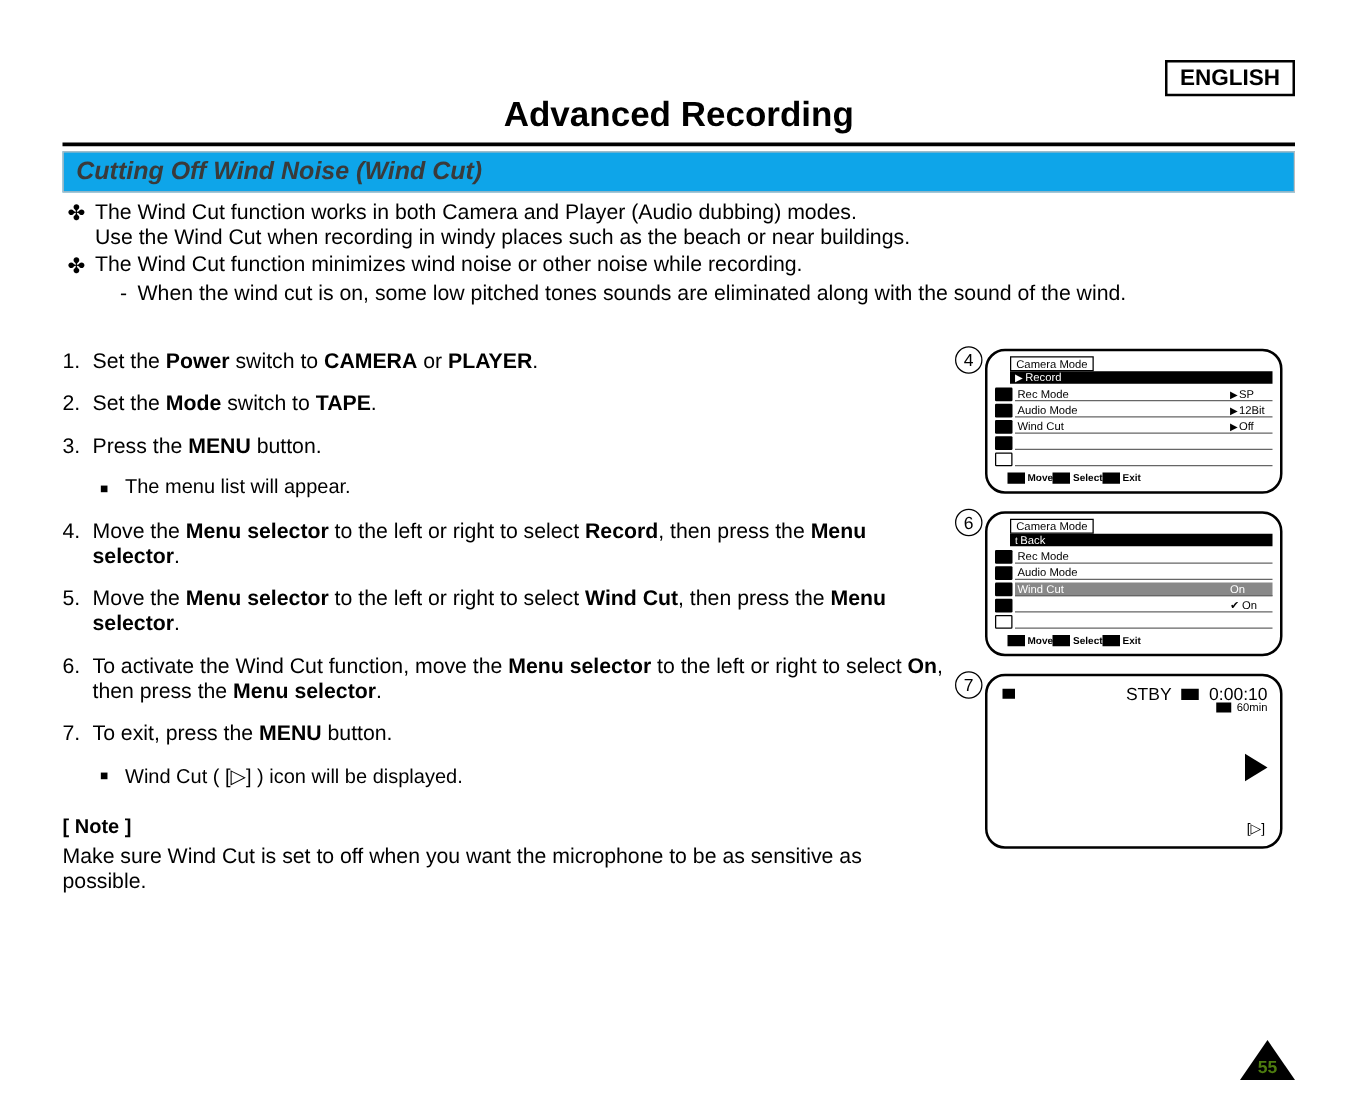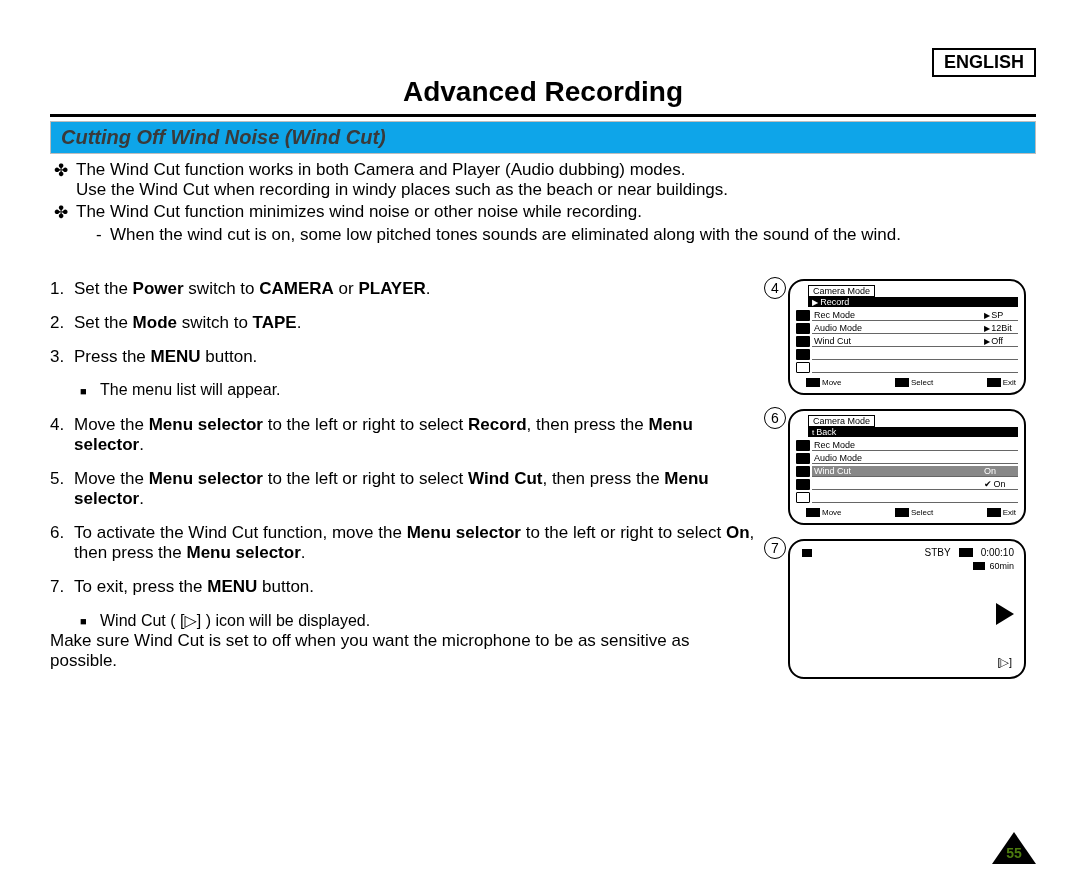--- a/index.html
+++ b/index.html
@@ -39,27 +39,27 @@
   .sel-bar .tri { font-size: 8px; margin-right: 2px; }
   .menu-tbl { margin-left: 0; margin-top: 2px; }
   .menu-row { display: flex; align-items: center; height: 13px; }
   .menu-row .ic { width: 14px; height: 11px; background: #000; margin-right: 2px; border-radius: 1px; }
   .menu-row .ic.blank { background: transparent; border: 1px solid #000; }
   .menu-row .lbl { flex: 1; font-size: 9px; border-bottom: 1px solid #666; padding-left: 2px; }
   .menu-row .val { font-size: 9px; border-bottom: 1px solid #666; min-width: 34px; }
   .menu-row .val .t { font-size: 8px; margin-right: 1px; }
   .menu-row.hl .lbl, .menu-row.hl .val { background: #888; color: #fff; }
   .menu-row .chk { font-size: 9px; margin-right: 2px; }
-  .foot { display: flex; justify-content: space-between; margin-top: 4px; font-size: 8px; padding: 0 2px 2px 10px; }
+  .foot { display: flex; margin-top: 4px; font-size: 8px; padding: 0 2px 2px 10px; font-weight: bold; }
   .foot span { display: flex; align-items: center; gap: 2px; }
   .foot .b { display: inline-block; width: 14px; height: 9px; background: #000; }
 
   
   .scr7 { margin-left: 22px; width: 238px; height: 140px; border: 2px solid #000; border-radius: 16px; position: relative; font-size: 10px; }
-  .scr7 .top { position: absolute; top: 6px; left: 12px; right: 10px; display: flex; justify-content: space-between; align-items: center; font-size: 10px; }
+  .scr7 .top { position: absolute; top: 6px; left: 12px; right: 10px; display: flex; justify-content: space-between; align-items: center; font-size: 14px; }
   .scr7 .sq { width: 10px; height: 8px; background: #000; }
   .scr7 .bx2 { display: inline-block; width: 14px; height: 9px; background: #000; }
   .scr7 .line2 { position: absolute; top: 20px; right: 10px; font-size: 9px; display: flex; align-items: center; gap: 4px; }
   .scr7 .line2 .cass { width: 12px; height: 8px; background: #000; }
   .scr7 .playtri { position: absolute; right: 10px; top: 62px; width: 0; height: 0; border-left: 18px solid #000; border-top: 11px solid transparent; border-bottom: 11px solid transparent; }
   .scr7 .wc { position: absolute; right: 12px; bottom: 8px; font-size: 11px; }
 
   .page-badge { position: absolute; right: 44px; bottom: 16px; width: 44px; height: 36px; }
   .page-badge .tri { width: 0; height: 0; border-left: 22px solid transparent; border-right: 22px solid transparent; border-bottom: 32px solid #000; position: absolute; bottom: 0; left: 0; }
   .page-badge .num { position: absolute; bottom: 3px; left: 0; width: 44px; text-align: center; color: #4d7c0f; font-weight: bold; font-size: 14px; }
@@ -137,20 +137,21 @@
         <div class="step">
           <div class="num">7.</div>
           <div class="txt"><span>To exit, press the </span><b>MENU</b><span> button.</span></div>
         </div>
         <div class="sub-bullet">
             <div class="sq">■</div>
             <div>Wind Cut ( [▷] ) icon will be displayed.</div>
           </div>
       </div>
 
+      <div class="note-hd">[ Note ]</div>
       <div class="note-body">Make sure Wind Cut is set to off when you want the microphone to be as sensitive as possible.</div>
     </div>
 
     <div class="figs-col">
 
       <div class="fig">
         <div class="fig-circle">4</div>
         <div class="scr">
           <div class="scr-inner">
             <div class="hdr-row">Camera Mode</div>

